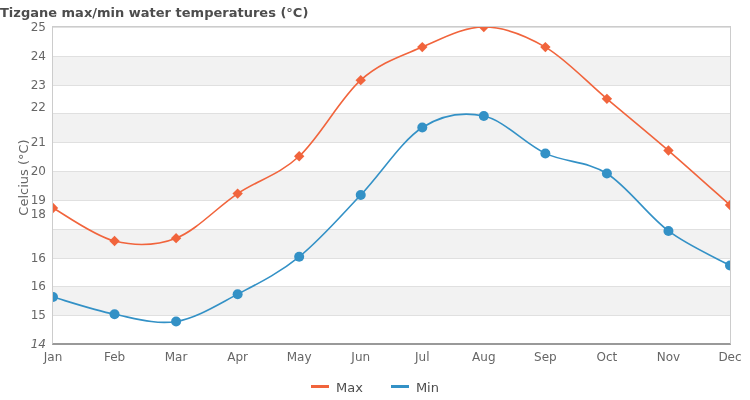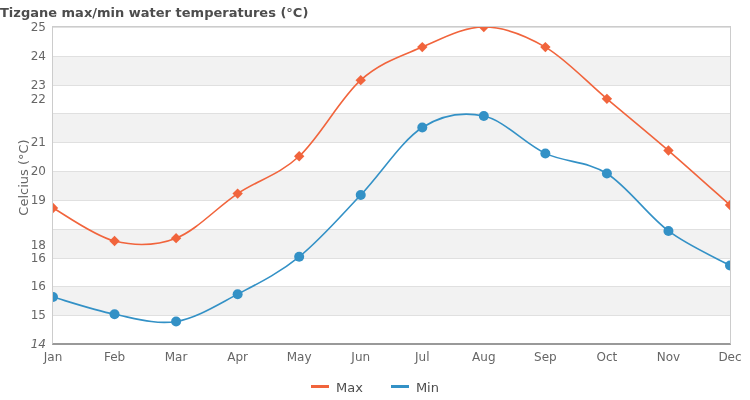--- a/index.html
+++ b/index.html
@@ -169,25 +169,25 @@
 
   <div id="chart-title">Tizgane max/min water temperatures (°C)</div>
 
   <div id="y-axis-label">Celcius (°C)</div>
 
   <div id="y-ticks">
       <div class="y-tick" style="top: 312px; font-style: italic;">14</div>
       <div class="y-tick" style="top: 283.182px;">15</div>
       <div class="y-tick" style="top: 254.364px;">16</div>
       <div class="y-tick" style="top: 225.545px;">16</div>
-      <div class="y-tick" style="top: 213px;">18</div>
+      <div class="y-tick" style="top: 182px;">18</div>
       <div class="y-tick" style="top: 167.909px;">19</div>
       <div class="y-tick" style="top: 139.091px;">20</div>
       <div class="y-tick" style="top: 110.273px;">21</div>
-      <div class="y-tick" style="top: 67px;">22</div>
+      <div class="y-tick" style="top: 75px;">22</div>
       <div class="y-tick" style="top: 52.6364px;">23</div>
       <div class="y-tick" style="top: 23.8182px;">24</div>
       <div class="y-tick" style="top: -5px;">25</div>
     </div>
 
   <div id="plot-area">
     <div id="bands">
         <div class="band" style="top: 259.364px; height: 28.8182px; background: rgb(242, 242, 242);"></div>
         <div class="band" style="top: 201.727px; height: 28.8182px; background: rgb(242, 242, 242);"></div>
         <div class="band" style="top: 144.091px; height: 28.8182px; background: rgb(242, 242, 242);"></div>

